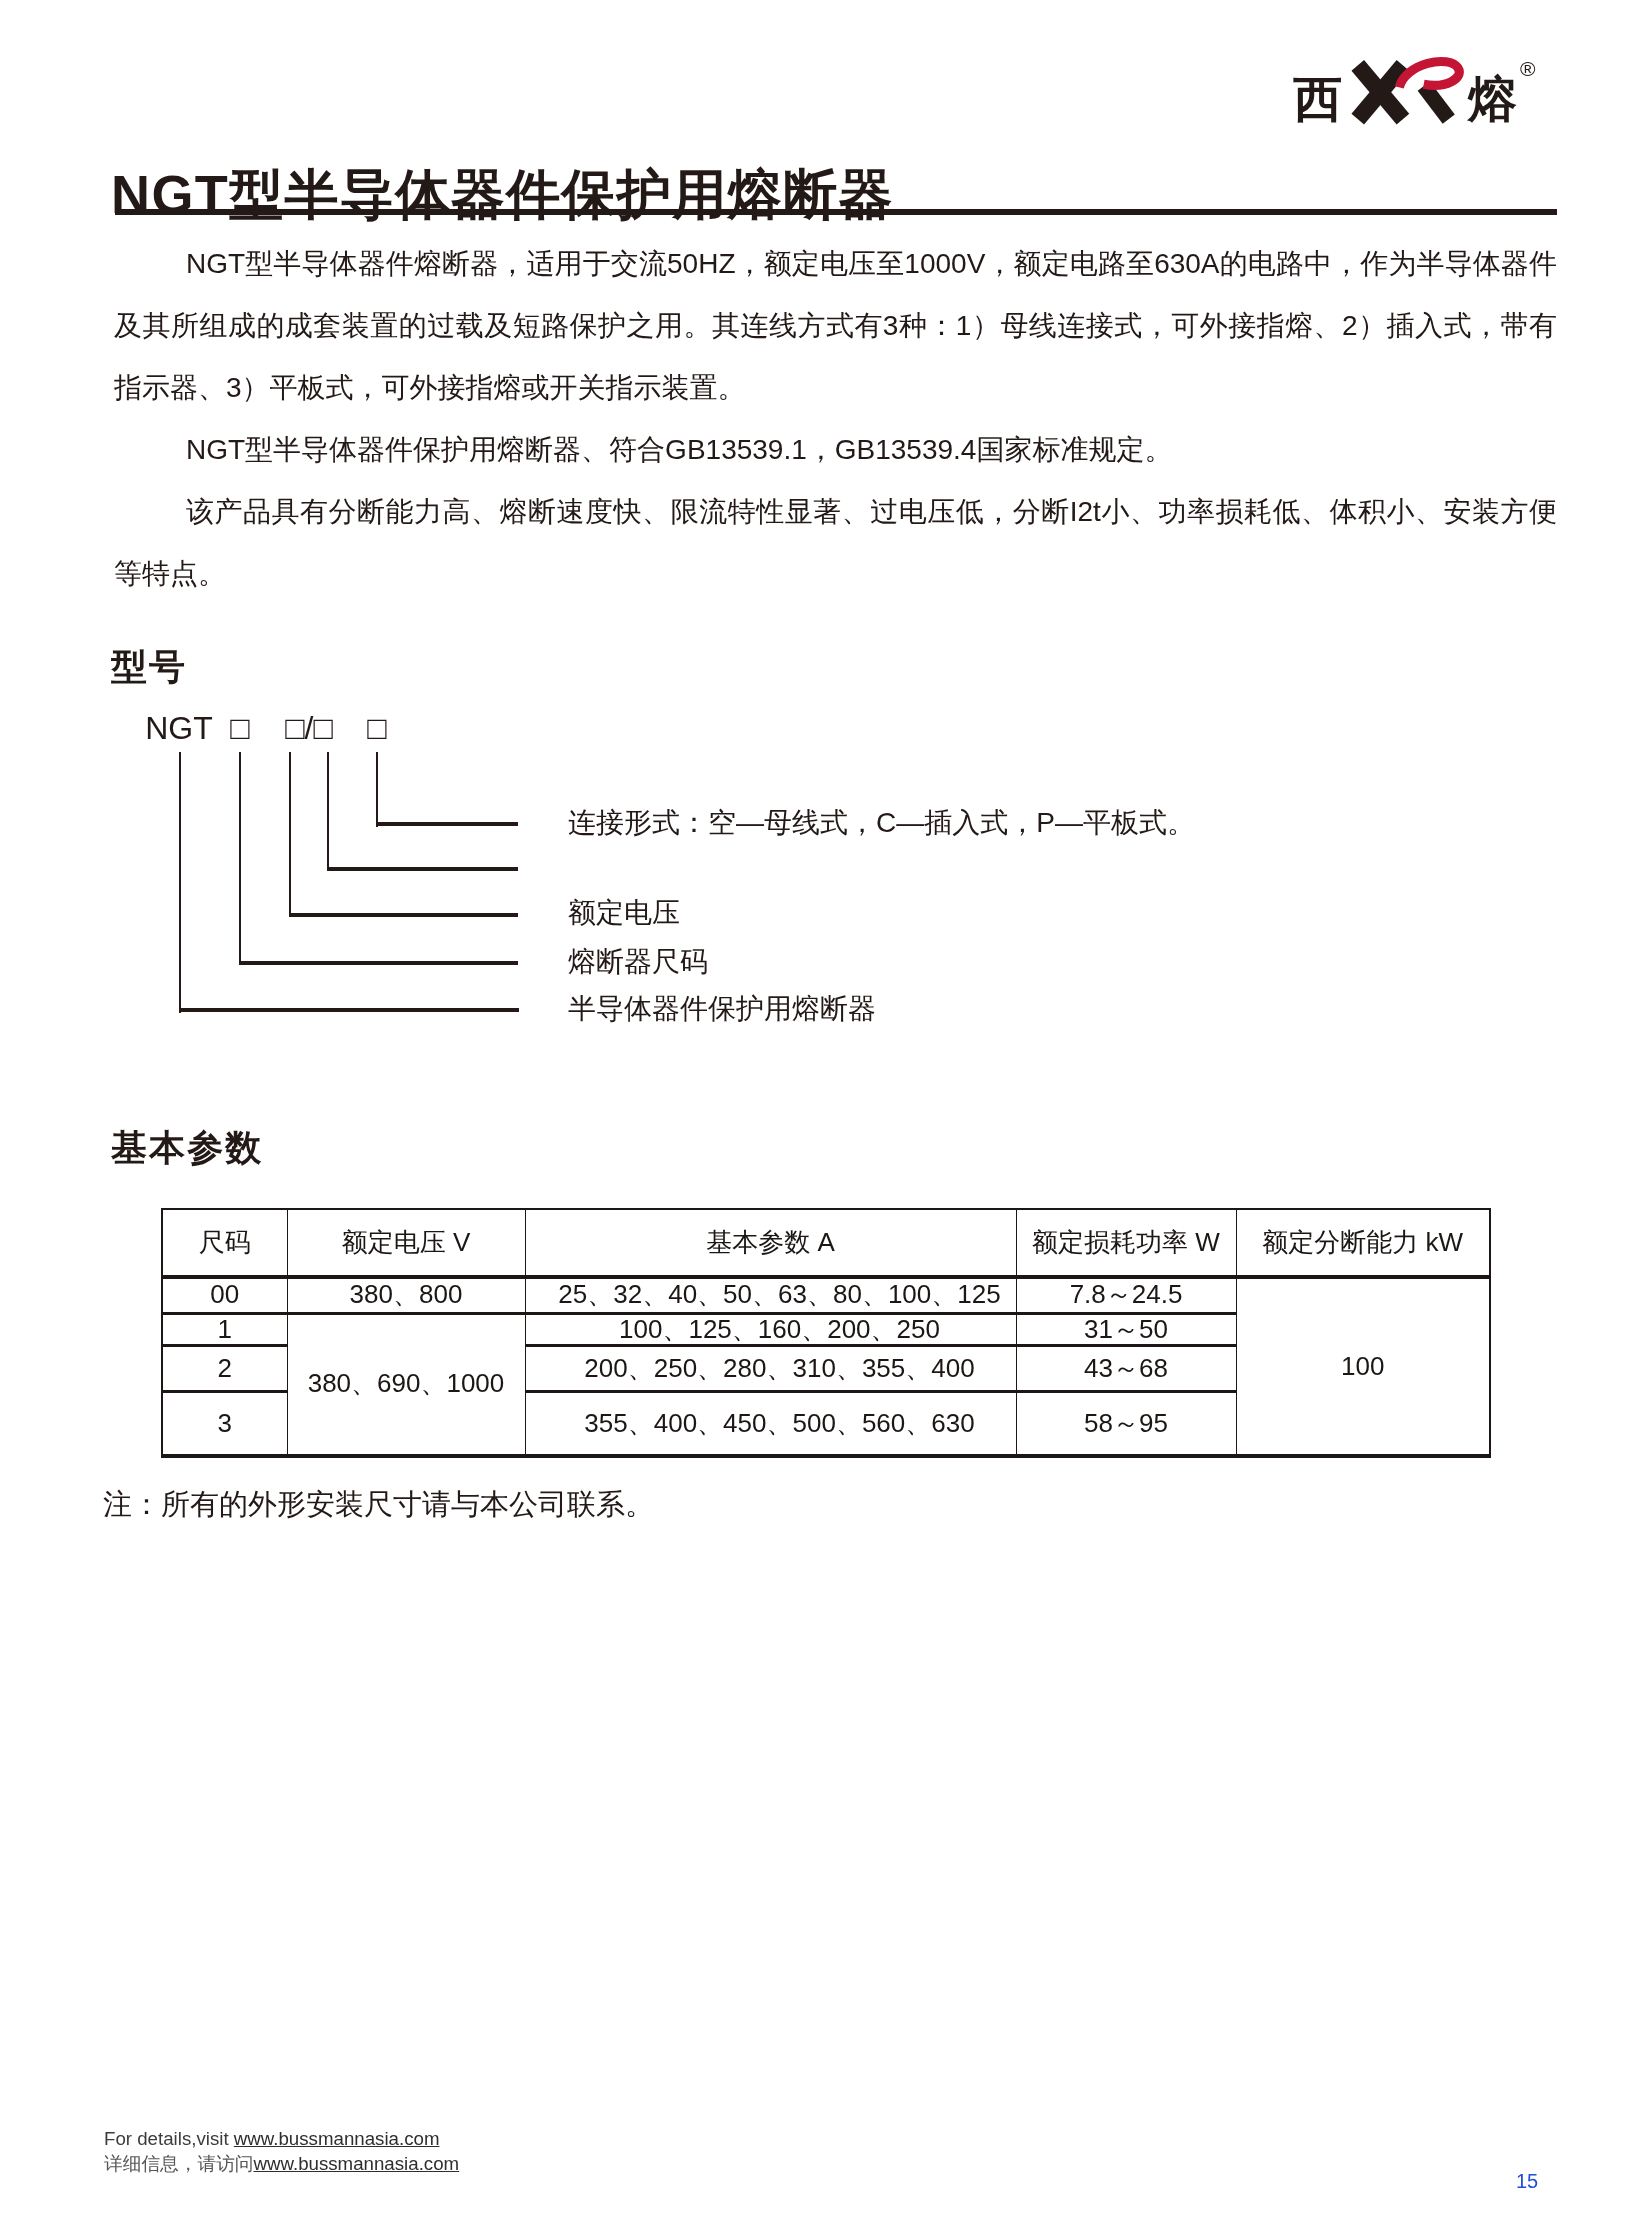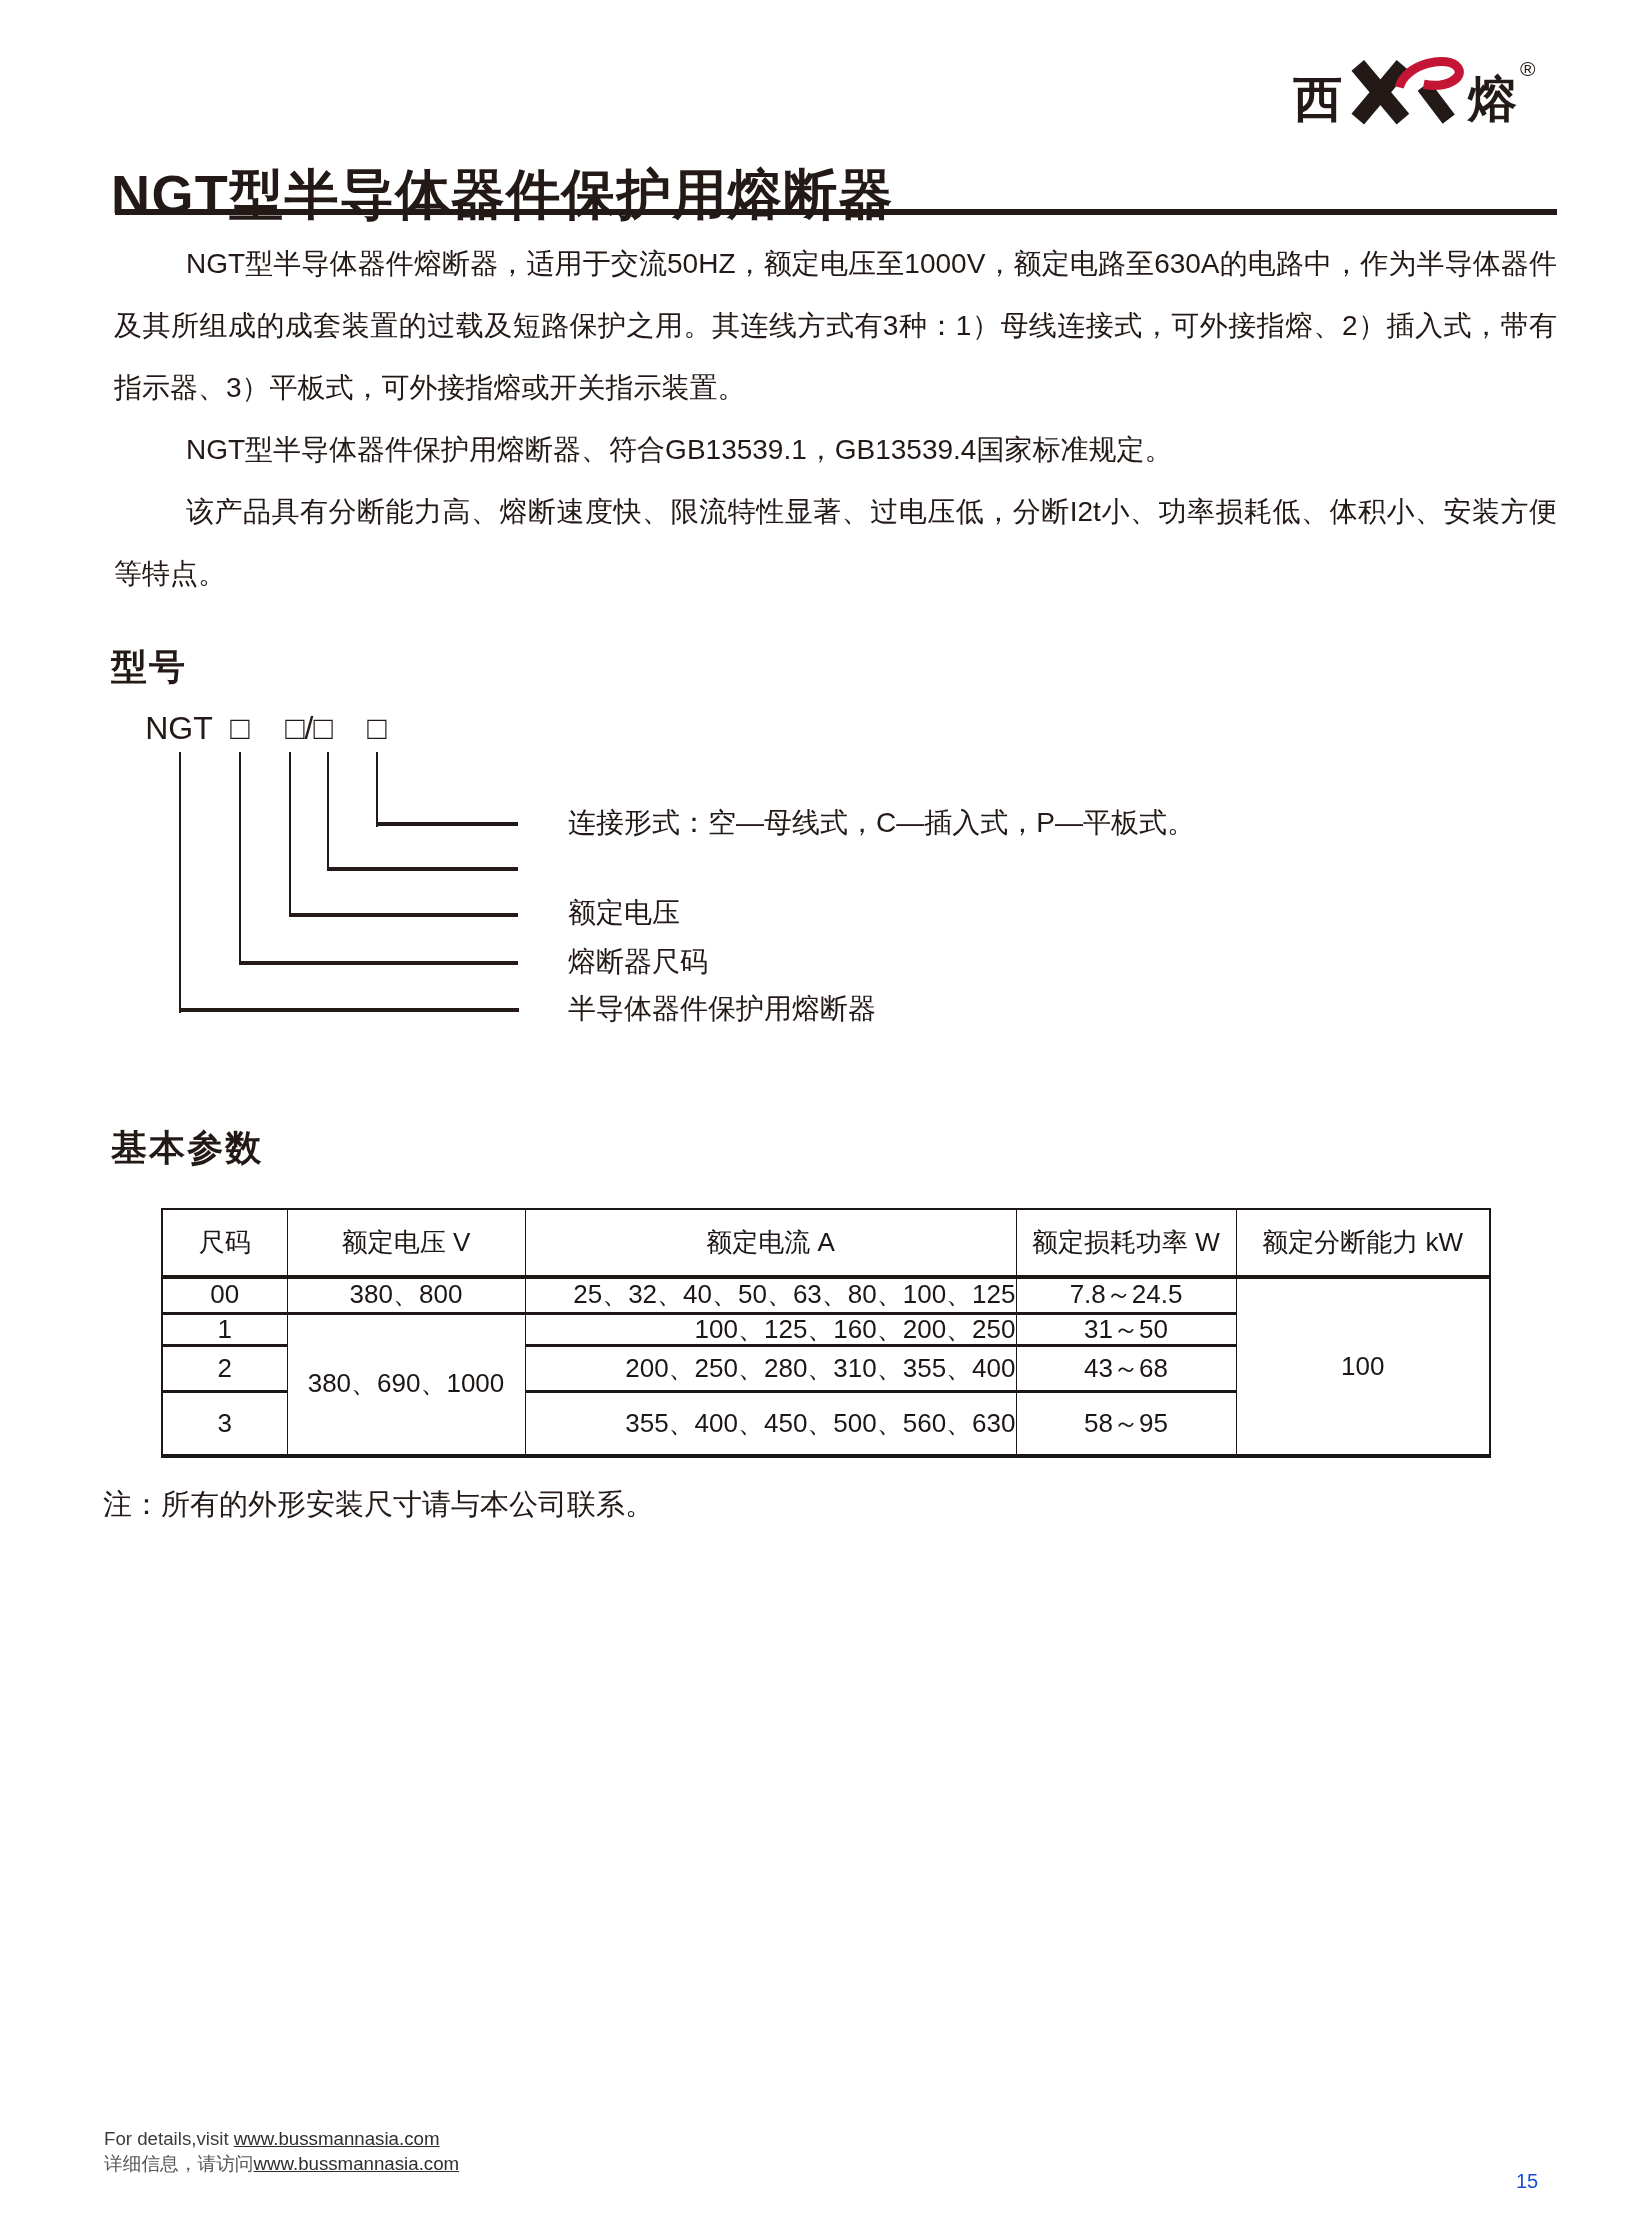--- a/index.html
+++ b/index.html
@@ -30,21 +30,21 @@
   .model-code span{position:absolute;top:707px;font-size:32px;line-height:42px;transform:translateX(-50%);white-space:nowrap;font-weight:500;}
   .vline{position:absolute;width:2.1px;background:#231916;}
   .hline{position:absolute;height:4.2px;background:#231916;}
   .dlabel{position:absolute;left:568px;font-size:28px;line-height:36px;white-space:nowrap;}
   
   .ptable{position:absolute;left:161px;top:1208px;border-collapse:collapse;table-layout:fixed;width:1328px;font-size:26px;color:#1c1714;}
   .ptable th,.ptable td{border:1.4px solid #1c1714;text-align:center;vertical-align:middle;padding:0;font-weight:400;line-height:1.15;}
   .ptable th{border-bottom:4.2px solid #1c1714;height:65px;margin-left:36px;}
   .ptable td{border-top:3.5px solid #1c1714;}
   .ptable{border:2.1px solid #1c1714;border-bottom:4.9px solid #1c1714;}
-  .ptable .left{text-align:right;padding-left:18px;}
+  .ptable .left{text-align:center;padding-left:18px;}
   tr.r00{height:36px;} tr.r1{height:29px;} tr.r2{height:46px;} tr.r3{height:64px;}
   
   .note{position:absolute;left:103px;top:1485px;font-size:29px;font-family:Liberation Mono, monospace;}
   
   .footer{position:absolute;left:104px;top:2126px;font-size:18.7px;line-height:25px;color:#3c3c3c;}
   .footer .url{text-decoration:underline;color:#2e2e2e;}
   .footer .zh-line{color:#565656;}
   .pagenum{position:absolute;left:1516px;top:2170px;font-size:20px;color:#1d4ed8;text-align:center;}
 </style>
 </head>
@@ -108,21 +108,21 @@
       <col style="width:125px">
         <col style="width:238px">
         <col style="width:491px">
         <col style="width:220px">
         <col style="width:254px">
     </colgroup>
     <tbody>
         <tr>
       <th>尺码</th>
       <th>额定电压 V</th>
-      <th>额定电流 A</th>
+      <th>基本参数 A</th>
       <th>额定损耗功率 W</th>
       <th>额定分断能力 kW</th>
     </tr>
     <tr class="r00">
       <td>00</td>
       <td>380、800</td>
       <td class="left">25、32、40、50、63、80、100、125</td>
       <td>7.8～24.5</td>
       <td rowspan="4">100</td>
     </tr>

